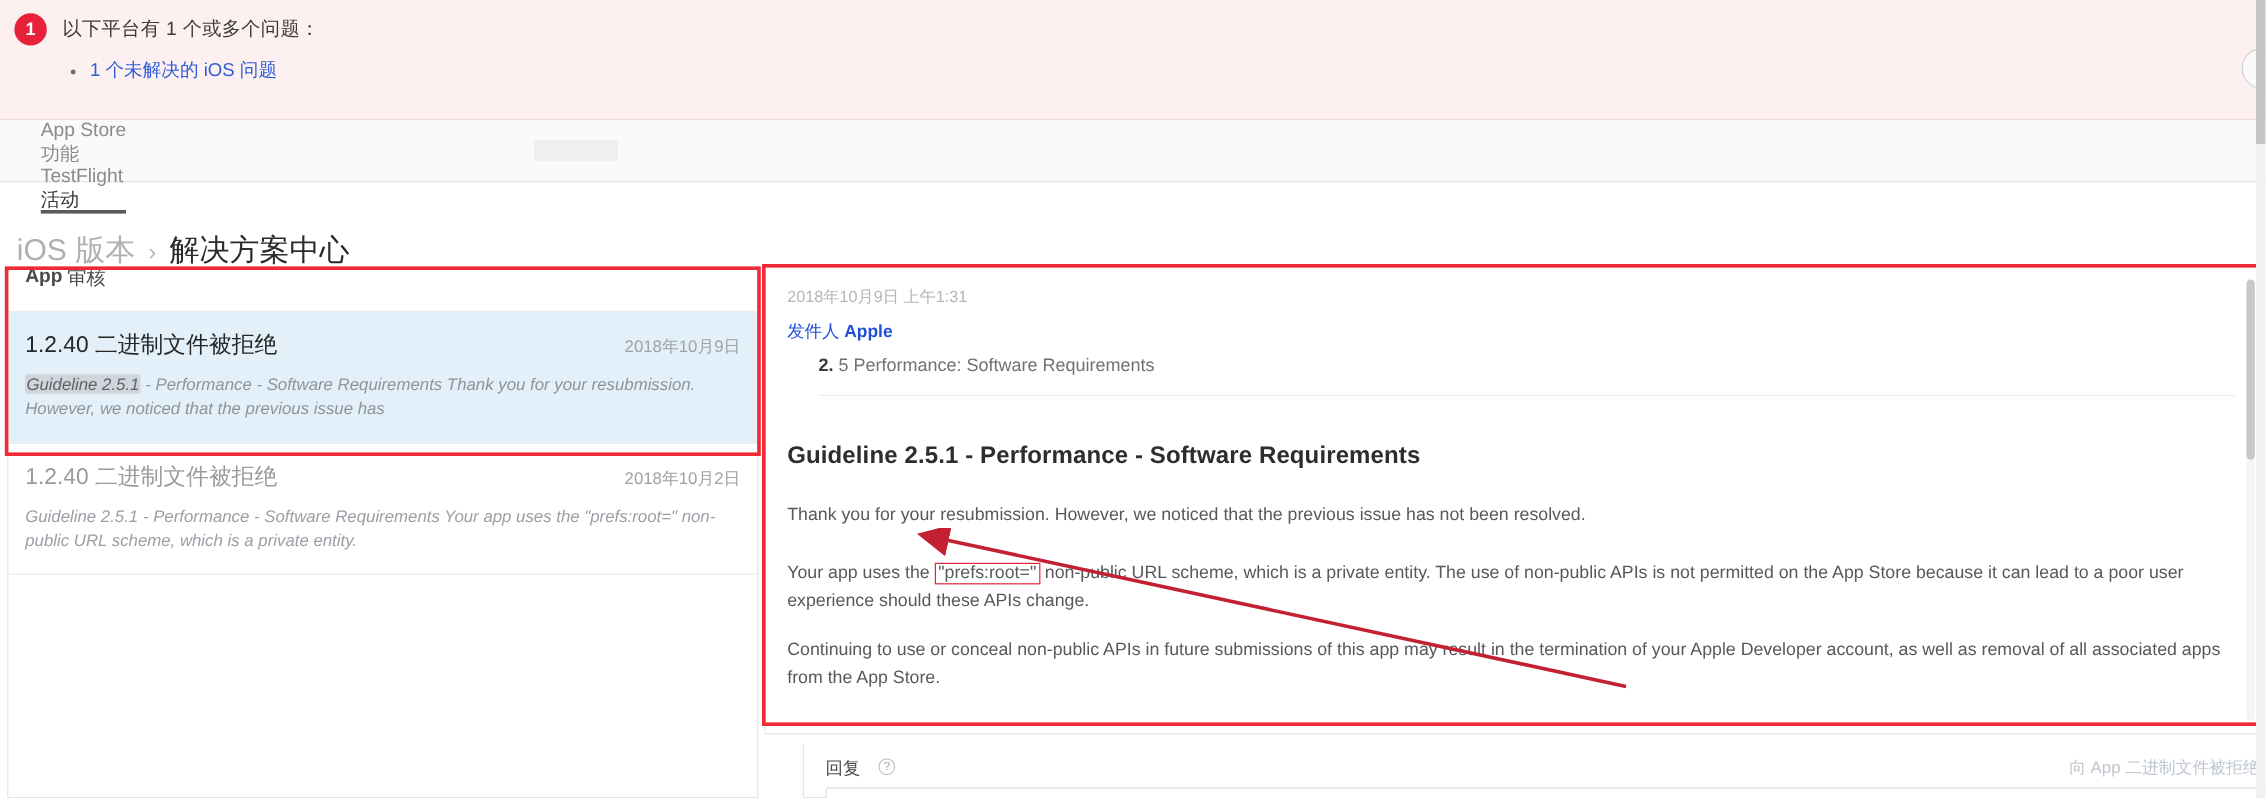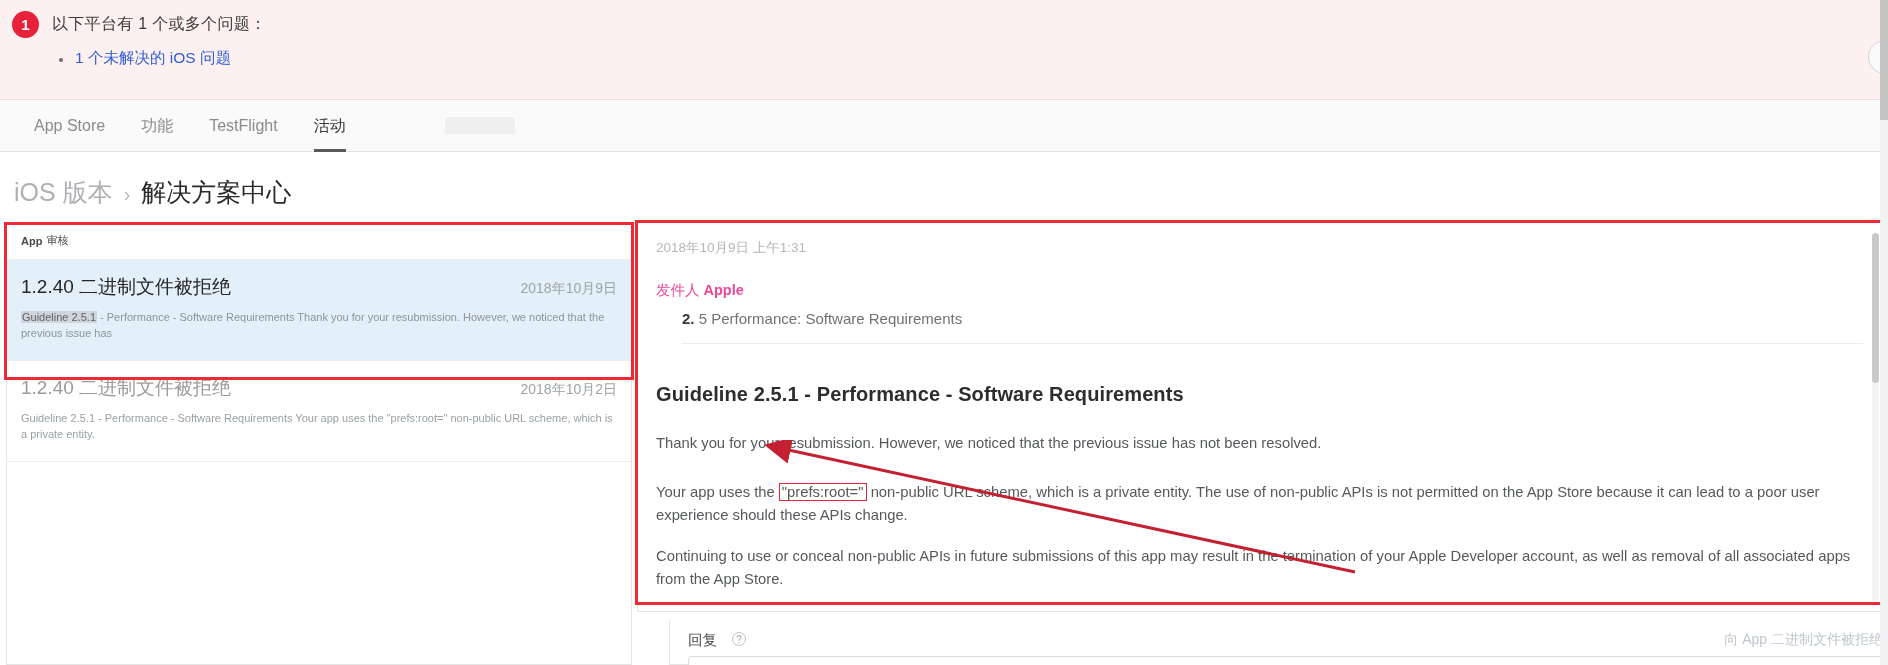--- a/index.html
+++ b/index.html
@@ -41,81 +41,81 @@
     position: absolute; right: -14px; top: 40px;
     width: 34px; height: 34px; border-radius: 50%;
     border: 1px solid #d4d4d4; background: #fafafa;
   }
 
   
   .tabbar {
     position: absolute; left: 0; top: 100px; width: 1888px; height: 52px;
     background: #fafafa; border-bottom: 1px solid #e3e3e3;
   }
-  .tabs { position: absolute; left: 16px; top: 0; display: flex; height: 52px; }
+  .tabs { position: absolute; left: 16px; top: 0; display: flex; height: 52px; flex-direction: column; }
   .tab {
     position: relative; display: flex; align-items: center;
     padding: 0 18px; height: 52px;
     font-size: 16px; color: #8b8b8b; cursor: pointer; white-space: nowrap;
   }
   .tab.active { color: #3a3a3a; }
   .tab.active::after {
     content: ""; position: absolute; left: 18px; right: 18px; bottom: 0;
     height: 3px; background: #5a5a5a;
   }
   .tab-ghost {
     position: absolute; left: 445px; top: 17px;
     width: 70px; height: 17px; background: #efefef; border-radius: 2px;
   }
 
   
   .breadcrumb {
     position: absolute; left: 14px; top: 176px;
     display: flex; align-items: baseline; gap: 11px;
   }
-  .crumb-parent { font-size: 25px; color: #aeb1b4; cursor: pointer; }
+  .crumb-parent { font-size: 25px; color: #aeb1b4; cursor: pointer; margin-top: 16px; }
   .crumb-sep { font-size: 20px; color: #b6b9bc; }
   .crumb-current { font-size: 25px; color: #2b2b2b; font-weight: 500; }
 
   
   .left-panel {
     position: absolute; left: 6px; top: 222px; width: 626px; height: 443px;
     background: #fff; border: 1px solid #e4e4e4; border-top: none;
     overflow: hidden;
   }
   .left-head {
-    height: 38px; display: flex; align-items: center; padding: 0 14px;
-    font-size: 11px; color: #4a4a4a; font-weight: 700;
+    height: 38px; display: flex; padding: 0 14px;
+    font-size: 16px; color: #4a4a4a; font-weight: 700;
     border-bottom: 1px solid #ececec; background: #fff;
   }
   .left-head .hl-normal { font-weight: 400; margin-left: 4px; }
 
   .msg-item {
     padding: 14px 14px 18px 14px; border-bottom: 1px solid #ececec;
     cursor: pointer; position: relative;
   }
   .msg-item.selected { background: #e3f0f9; }
   .msg-row1 { display: flex; justify-content: space-between; align-items: baseline; }
   .msg-title { font-size: 19px; color: #262626; }
   .msg-title.muted { color: #9b9b9b; }
   .msg-date { font-size: 14px; color: #9ea3a7; white-space: nowrap; padding-left: 14px; }
   .msg-snippet {
-    margin-top: 10px; font-size: 11px; line-height: 1.45; color: #9aa0a5;
+    margin-top: 10px; font-size: 14px; line-height: 1.45; color: #9aa0a5; font-style: italic;
   }
   .msg-item.selected .msg-snippet { color: #8e949a; }
   .snippet-hl { background: #cfd5da; color: #5d6368; padding: 0 1px; }
 
   
   .right-panel {
     position: absolute; left: 637px; top: 222px; width: 1245px; height: 390px;
     background: #fff; border: 1px solid #e4e4e4; overflow: hidden;
   }
   .detail-meta { padding: 16px 18px 0 18px; }
   .detail-time { font-size: 13.5px; color: #b3b7ba; }
-  .detail-from { font-size: 14.5px; color: #ec4899; margin-top: 24px; }
+  .detail-from { font-size: 14.5px; color: #1d4ed8; margin-top: 10px; }
   .detail-from b { font-weight: 700; }
   .detail-sub {
     margin: 10px 0 0 26px; font-size: 15px; color: #6e7276;
     padding-bottom: 16px; border-bottom: 1px solid #ededed;
   }
   .detail-sub b { color: #3a3a3a; font-weight: 700; }
 
   .detail-body { padding: 0 18px; }
   .detail-h {
     margin-top: 39px; font-size: 20px; color: #2d2d2d; font-weight: 700;

